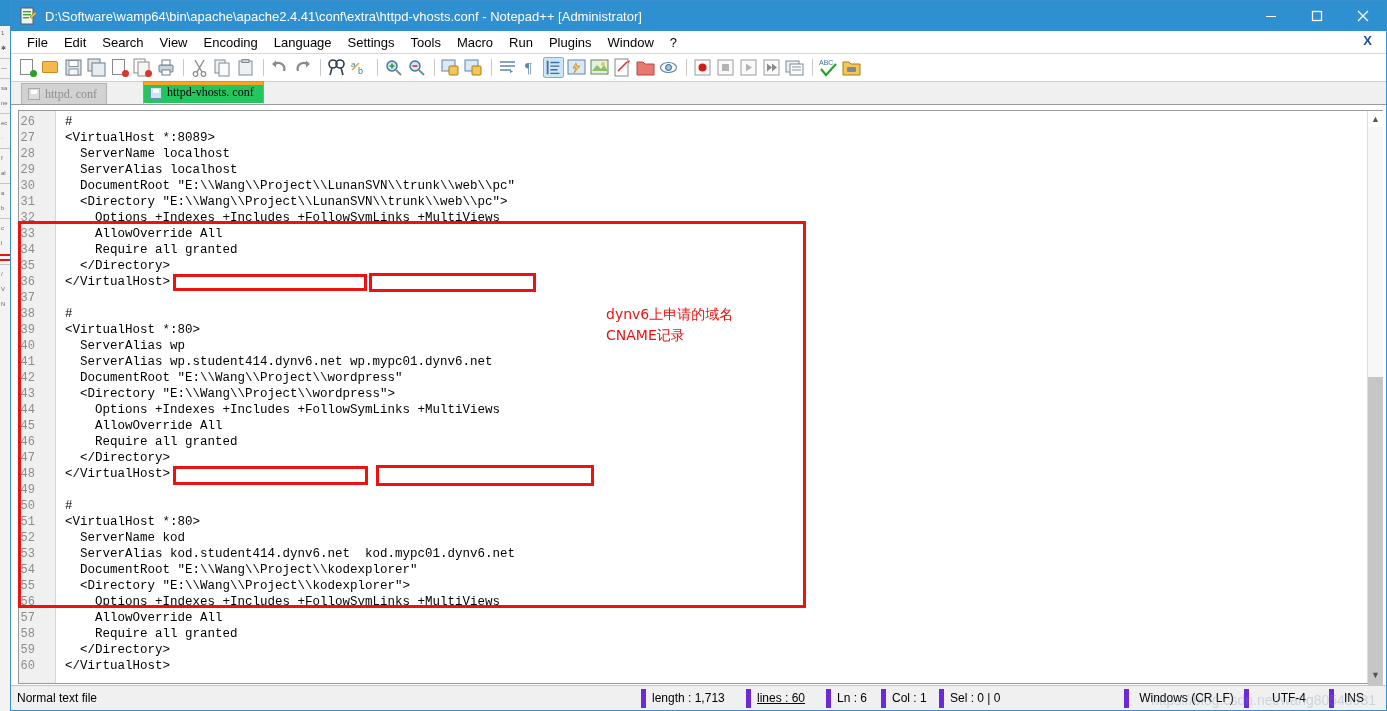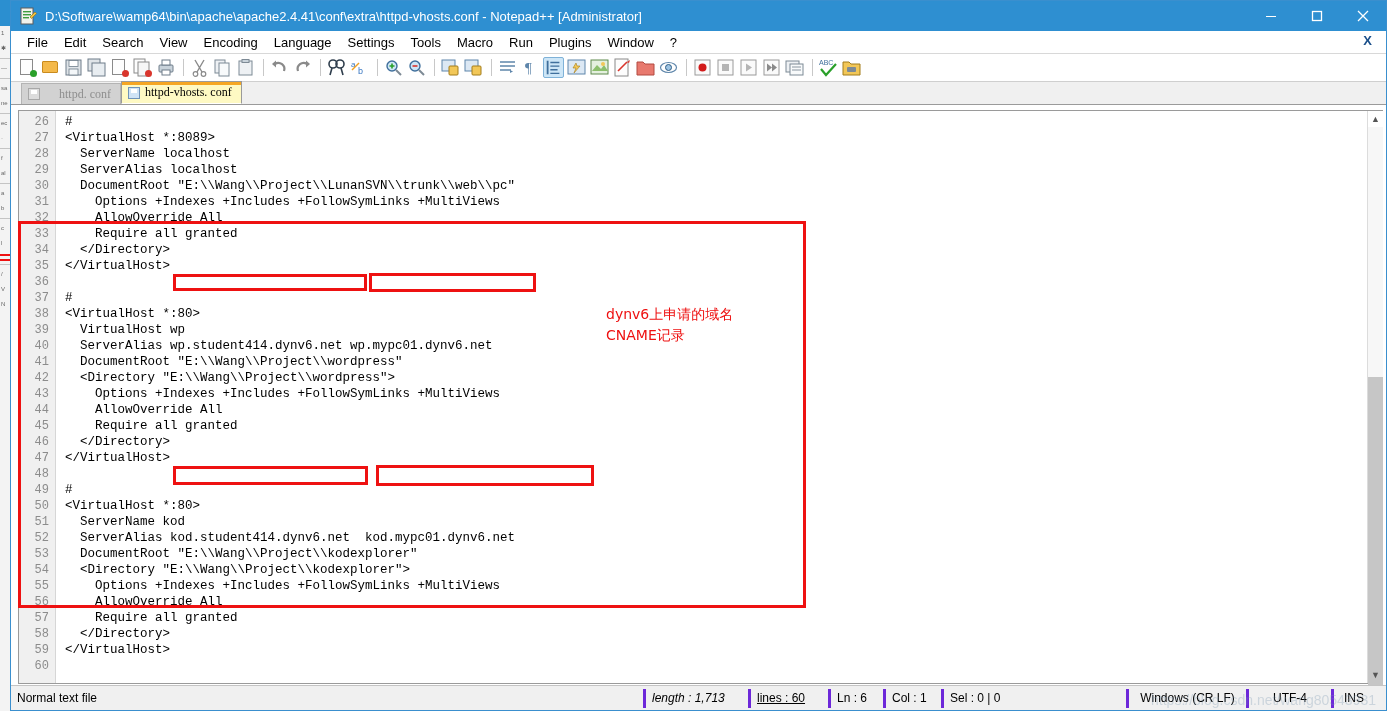--- a/index.html
+++ b/index.html
@@ -182,28 +182,28 @@
     font-family: "Liberation Serif", serif;
     font-size: 12px;
     box-sizing: border-box;
     position: relative;
   }
   .tab.inactive {
     background: #d2d2d2;
     color: #8e8e8e;
     border: 1px solid #b4b4b4;
     border-bottom: none;
-    gap: 14px;
   }
   .tab.active {
-    background: #fef9c3;
+    background: #22c55e;
     color: #000000;
     border: 1px solid #9a9a9a;
     border-bottom: 1px solid #ffffff;
     height: 23px;
+    margin-left: 36px;
   }
   .tab.active::before {
     content: "";
     position: absolute;
     left: 0; top: 0; right: 0;
     height: 3px;
     background: #f5a623;
   }
   .tab-ico {
     width: 12px; height: 12px;
@@ -246,21 +246,21 @@
     background: #f0f0f0;
     border-right: 1px solid #d6d6d6;
     box-sizing: border-box;
     flex: 0 0 auto;
     padding-top: 3px;
   }
   #gutter .ln {
     height: 16px;
     line-height: 16px;
     text-align: right;
-    padding-right: 6px;
+    padding-right: 20px;
     font-family: "Liberation Mono", monospace;
     font-size: 12px;
     color: #8c8c8c;
     box-sizing: border-box;
   }
   #code {
     flex: 1 1 auto;
     padding-top: 3px;
     padding-left: 9px;
     position: relative;
@@ -329,32 +329,32 @@
     background: #f0f0f0;
     border-top: 1px solid #c4c4c4;
     display: flex;
     align-items: center;
     box-sizing: border-box;
     overflow: hidden;
   }
   .sb-cell {
     height: 19px;
     line-height: 19px;
-    border-right: 3px solid #6d28d9;
+    border-right: 5px solid #6d28d9;
     font-size: 12px;
     color: #000000;
     padding: 0 6px;
     box-sizing: border-box;
     white-space: nowrap;
     font-family: "Liberation Sans", sans-serif;
     display: flex;
     align-items: center;
   }
   #sb-type { width: 635px; }
-  #sb-len  { width: 105px; font-style: italic; }
+  #sb-len  { width: 105px; }
   #sb-lines{ width: 80px; justify-content: flex-start; text-decoration: underline;}
   #sb-ln   { width: 55px; }
   #sb-col  { width: 58px; text-align: center; }
   #sb-sel  { width: 185px; }
   #sb-eol  { width: 120px; justify-content: center;}
   #sb-enc  { width: 85px; justify-content: center;}
   #sb-ins  { width: 40px; justify-content: center; border-right: none;}
   #watermark {
     position: absolute;
     right: 10px;
@@ -705,29 +705,30 @@
           <div class="ln">58</div>
           <div class="ln">59</div>
           <div class="ln">60</div>
         </div>
       <div id="code">
           <div class="cl">#</div>
           <div class="cl">&lt;VirtualHost *:8089&gt;</div>
           <div class="cl">  ServerName localhost</div>
           <div class="cl">  ServerAlias localhost</div>
           <div class="cl">  DocumentRoot "E:\\Wang\\Project\\LunanSVN\\trunk\\web\\pc"</div>
+          <div class="cl">  &lt;Directory "E:\\Wang\\Project\\LunanSVN\\trunk\\web\\pc"&gt;</div>
           <div class="cl">    Options +Indexes +Includes +FollowSymLinks +MultiViews</div>
           <div class="cl">    AllowOverride All</div>
           <div class="cl">    Require all granted</div>
           <div class="cl">  &lt;/Directory&gt;</div>
           <div class="cl">&lt;/VirtualHost&gt;</div>
           <div class="cl"></div>
           <div class="cl">#</div>
           <div class="cl">&lt;VirtualHost *:80&gt;</div>
-          <div class="cl">  VirtualHost wp</div>
+          <div class="cl">  ServerAlias wp</div>
           <div class="cl">  ServerAlias wp.student414.dynv6.net wp.mypc01.dynv6.net</div>
           <div class="cl">  DocumentRoot "E:\\Wang\\Project\\wordpress"</div>
           <div class="cl">  &lt;Directory "E:\\Wang\\Project\\wordpress"&gt;</div>
           <div class="cl">    Options +Indexes +Includes +FollowSymLinks +MultiViews</div>
           <div class="cl">    AllowOverride All</div>
           <div class="cl">    Require all granted</div>
           <div class="cl">  &lt;/Directory&gt;</div>
           <div class="cl">&lt;/VirtualHost&gt;</div>
           <div class="cl"></div>
           <div class="cl">#</div>

